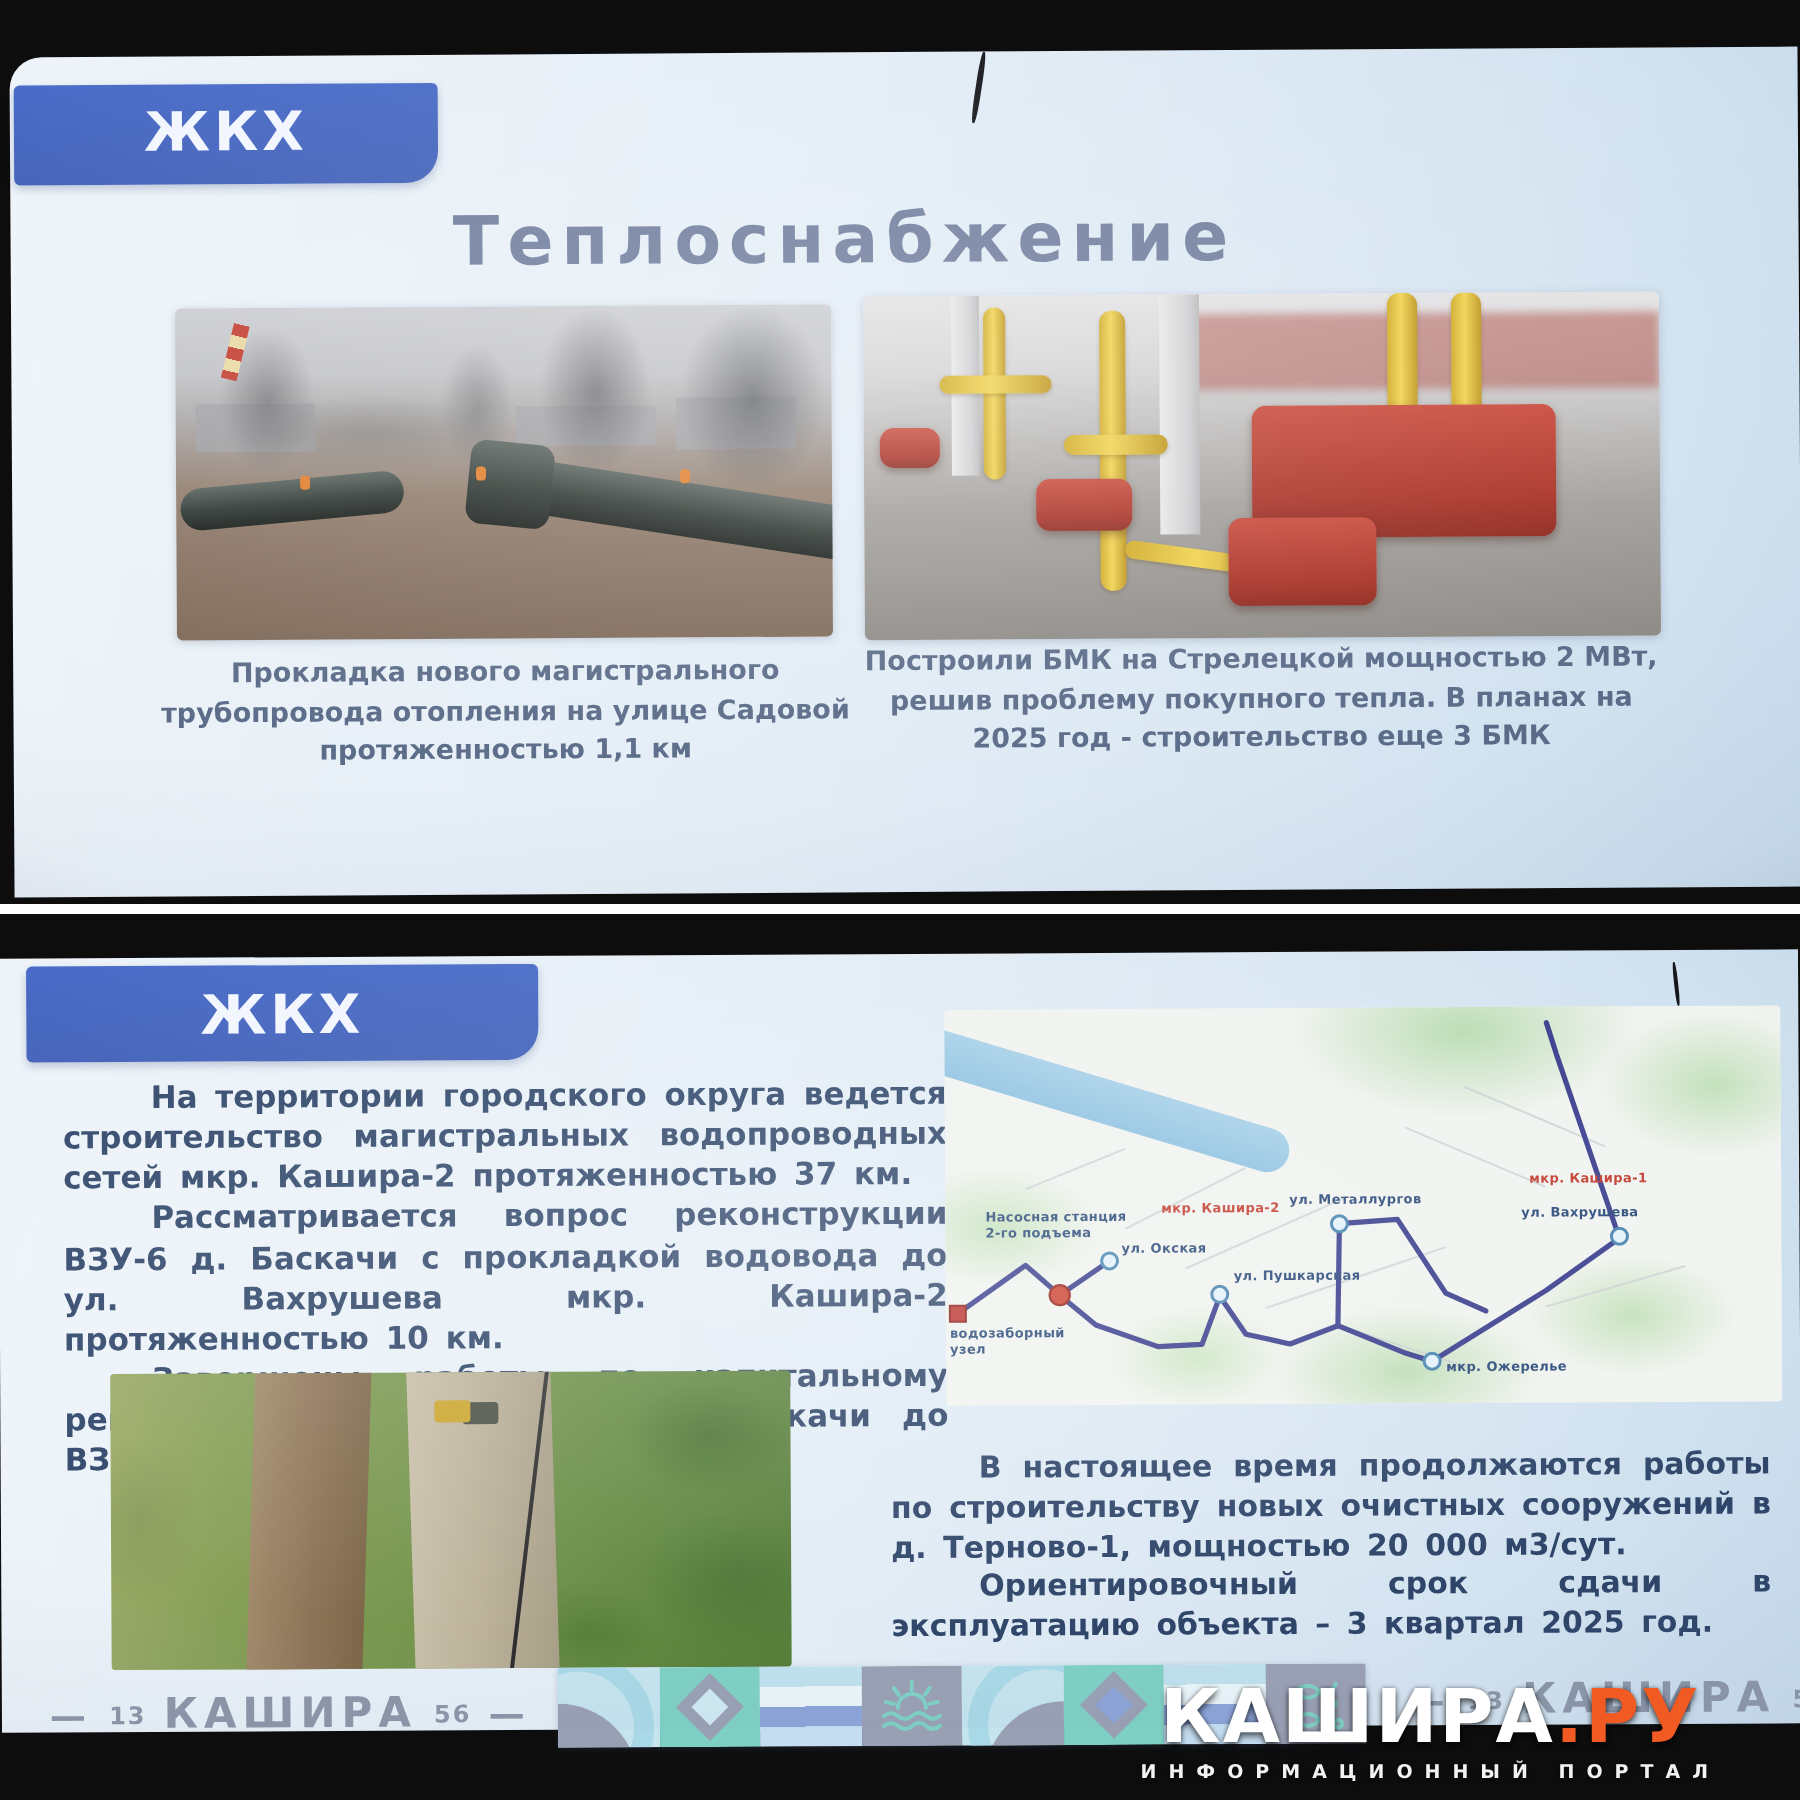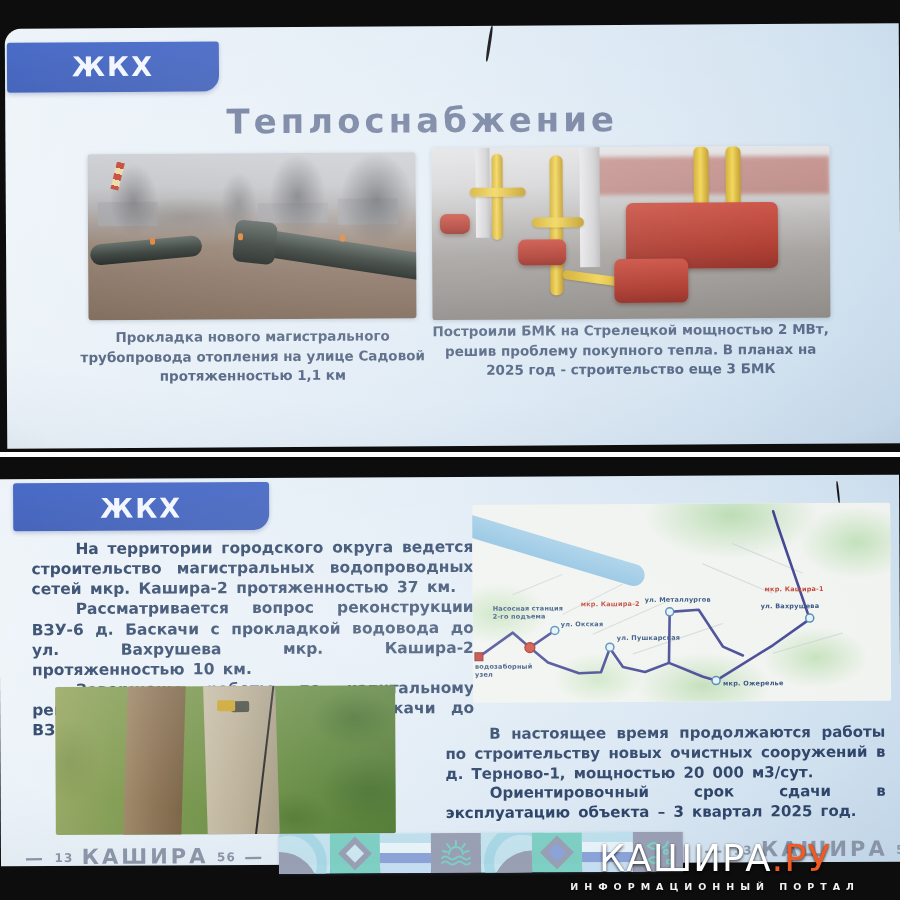--- a/index.html
+++ b/index.html
@@ -92,21 +92,21 @@
   .t-blue{background:#c6e4ee;} .t-teal{background:#7fd0c4;} .t-gray{background:#9aa0b4;}
   .t-stripes{background:linear-gradient(180deg,#bfe0ec 0 25%,#e9f5f9 25% 50%,#8da4d8 50% 75%,#c5ddf0 75% 100%);}
   .qc{position:absolute;width:40px;height:40px;background:#9aa0b4;}
   .qc-bl{left:0;bottom:-18px;border-radius:0 100% 0 0;}
   .qc-br{right:0;bottom:-18px;border-radius:100% 0 0 0;}
   .ring{position:absolute;width:56px;height:56px;border:10px solid #a9d8e6;border-radius:50%;}
   .diamond{position:absolute;left:50%;top:50%;width:24px;height:24px;transform:translate(-50%,-50%) rotate(45deg);background:#9aa0b4;}
   .diamond .inner{position:absolute;left:50%;top:50%;width:13px;height:13px;transform:translate(-50%,-50%);background:#cfe9f1;}
   .tile svg{position:absolute;left:50%;top:50%;transform:translate(-50%,-50%);}
   #watermark{position:absolute;right:40px;bottom:8px;z-index:50;text-align:center;}
-  #watermark .big{font-size:37px;font-weight:normal;letter-spacing:1px;color:#ffffff;
+  #watermark .big{font-size:37px;font-weight:bold;letter-spacing:1px;color:#ffffff;
     text-shadow:0 2px 3px rgba(0,0,0,.55),0 0 2px rgba(0,0,0,.4);}
   #watermark .big .ru{color:#f15a22;}
   #watermark .sub{margin-top:1px;font-size:9.5px;font-weight:bold;letter-spacing:6px;color:#f2f2f2;
     text-shadow:0 1px 2px rgba(0,0,0,.6);}
   .photo-frame .vignette{content:"";position:absolute;inset:0;pointer-events:none;z-index:40;
     background:radial-gradient(ellipse 115% 105% at 50% 45%,rgba(0,0,0,0) 62%,rgba(20,25,35,.18) 100%);}
 </style>
 </head>
 <body>
 

